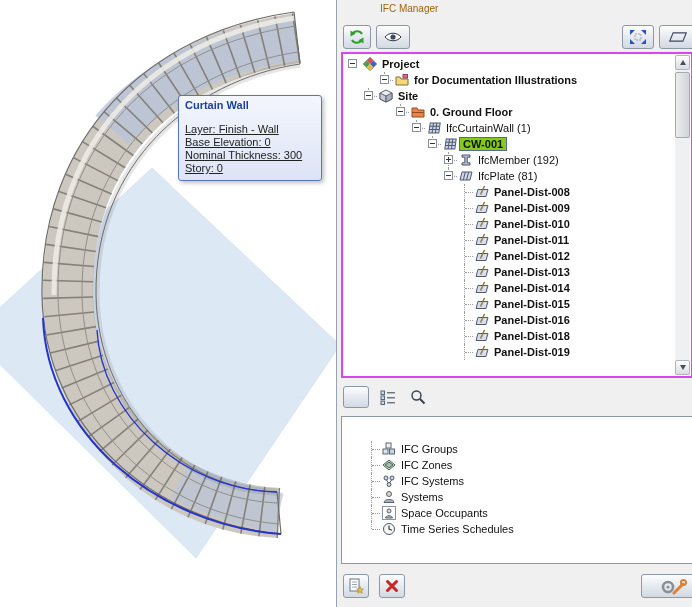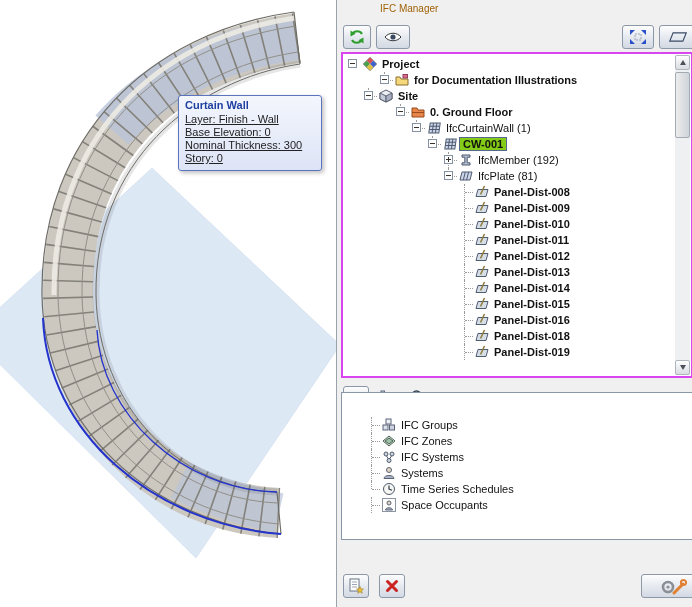--- a/index.html
+++ b/index.html
@@ -6,21 +6,21 @@
   body{width:692px;height:607px;position:relative;overflow:hidden;
        font-family:"Liberation Sans", sans-serif;background:#fff;}
 
   
   .viewport{position:absolute;left:0;top:0;width:336px;height:607px;background:#ffffff;overflow:hidden;}
   .tooltip{position:absolute;left:178px;top:95px;width:130px;
            background:linear-gradient(#f3f6fd,#dde4f6);
            border:1px solid #5a74c0;border-radius:3px;
            padding:3px 6px 5px 6px;box-shadow:2px 2px 4px rgba(0,0,0,.25);
            font-size:11px;z-index:5;}
-  .tooltip-title{font-weight:bold;color:#1d3fa0;margin-bottom:2px;}
+  .tooltip-title{font-weight:bold;color:#1d3fa0;margin-bottom:12px;}
   .tooltip-line{color:#222;line-height:13px;text-decoration:underline;}
 
   
   .panel{position:absolute;left:336px;top:0;width:356px;height:607px;
          background:#f0f0f0;border-left:1px solid #9aa2ac;overflow:hidden;font-size:11px;}
   .panel-title{position:absolute;top:3px;left:8px;font-size:10px;color:#a16207;margin-left:35px;}
 
   .toolbar{position:absolute;top:24px;left:6px;right:0;height:26px;display:flex;align-items:center;}
   .btn{height:24px;box-sizing:border-box;display:flex;align-items:center;justify-content:center;
        border:1px solid #8c98a8;border-radius:3px;
@@ -51,21 +51,21 @@
           display:flex;align-items:center;justify-content:center;}
   .sb-btn.up{top:0;} .sb-btn.down{bottom:0;}
   .arr-up{width:0;height:0;border-left:3.5px solid transparent;border-right:3.5px solid transparent;border-bottom:5px solid #4a5158;}
   .arr-down{width:0;height:0;border-left:3.5px solid transparent;border-right:3.5px solid transparent;border-top:5px solid #4a5158;}
   .sb-thumb{position:absolute;left:0;top:17px;width:15px;height:66px;box-sizing:border-box;
             background:linear-gradient(90deg,#ececec,#cfd4da);border:1px solid #a3aab2;border-radius:2px;}
 
   .mid-toolbar{position:absolute;top:384px;left:6px;height:26px;display:flex;align-items:center;gap:8px;}
   .flat{width:22px;height:22px;display:flex;align-items:center;justify-content:center;flex:none;}
 
-  .list-box{position:absolute;top:392px;left:4px;right:0;height:148px;background:#fff;
+  .list-box{position:absolute;top:416px;left:4px;right:0;height:148px;background:#fff;
             border:1px solid #8a97a6;box-sizing:border-box;}
   .list-content{position:absolute;left:6px;top:24px;right:2px;}
 
   .bottom-toolbar{position:absolute;bottom:7px;left:6px;right:0;height:28px;display:flex;align-items:center;}
 </style>
 </head>
 <body>
 
 <div class="viewport">
   <svg width="336" height="607" viewBox="0 0 336 607">
@@ -555,40 +555,40 @@
           <span class="icon">
             <svg width="14" height="14" viewBox="0 0 14 14">
               <circle cx="7" cy="4" r="2.5" fill="#e0d6c4" stroke="#5a6272"></circle>
               <path d="M2 12.5 C2 8.5, 12 8.5, 12 12.5 Z" fill="#aab4c8" stroke="#5a6272"></path>
             </svg>
           </span>
           <span class="lab">Systems</span>
         </div>
         <div class="tree-row">
           <span class="cell"></span>
-          <span class="cell conn last"></span>
-          <span class="icon">
-            <svg width="14" height="14" viewBox="0 0 14 14">
-              <circle cx="7" cy="7" r="5.5" fill="#f6f6f2" stroke="#4e5a70"></circle>
-              <path d="M7 3.5 L7 7 L10 8.2" stroke="#34404e" fill="none" stroke-width="1.2"></path>
-            </svg>
-          </span>
-          <span class="lab">Time Series Schedules</span>
-        </div>
-        <div class="tree-row">
-          <span class="cell"></span>
           <span class="cell conn"></span>
           <span class="icon">
             <svg width="14" height="14" viewBox="0 0 14 14">
               <rect x="0.5" y="0.5" width="13" height="13" fill="none" stroke="#8a94a2"></rect>
               <circle cx="7" cy="5" r="2" fill="#e0d6c4" stroke="#5a6272"></circle>
               <path d="M3.5 12 C3.5 9, 10.5 9, 10.5 12 Z" fill="#aab4c8" stroke="#5a6272"></path>
             </svg>
           </span>
           <span class="lab">Space Occupants</span>
+        </div>
+        <div class="tree-row">
+          <span class="cell"></span>
+          <span class="cell conn last"></span>
+          <span class="icon">
+            <svg width="14" height="14" viewBox="0 0 14 14">
+              <circle cx="7" cy="7" r="5.5" fill="#f6f6f2" stroke="#4e5a70"></circle>
+              <path d="M7 3.5 L7 7 L10 8.2" stroke="#34404e" fill="none" stroke-width="1.2"></path>
+            </svg>
+          </span>
+          <span class="lab">Time Series Schedules</span>
         </div>
       </div>
   </div>
 
   <div class="bottom-toolbar">
     <button class="btn" style="width:26px">
       <span class="icon">
         <svg width="16" height="16" viewBox="0 0 16 16">
             <rect x="2" y="1" width="9" height="12" fill="#fff" stroke="#667486"></rect>
             <line x1="4" y1="4" x2="9" y2="4" stroke="#9aa6b4"></line>

